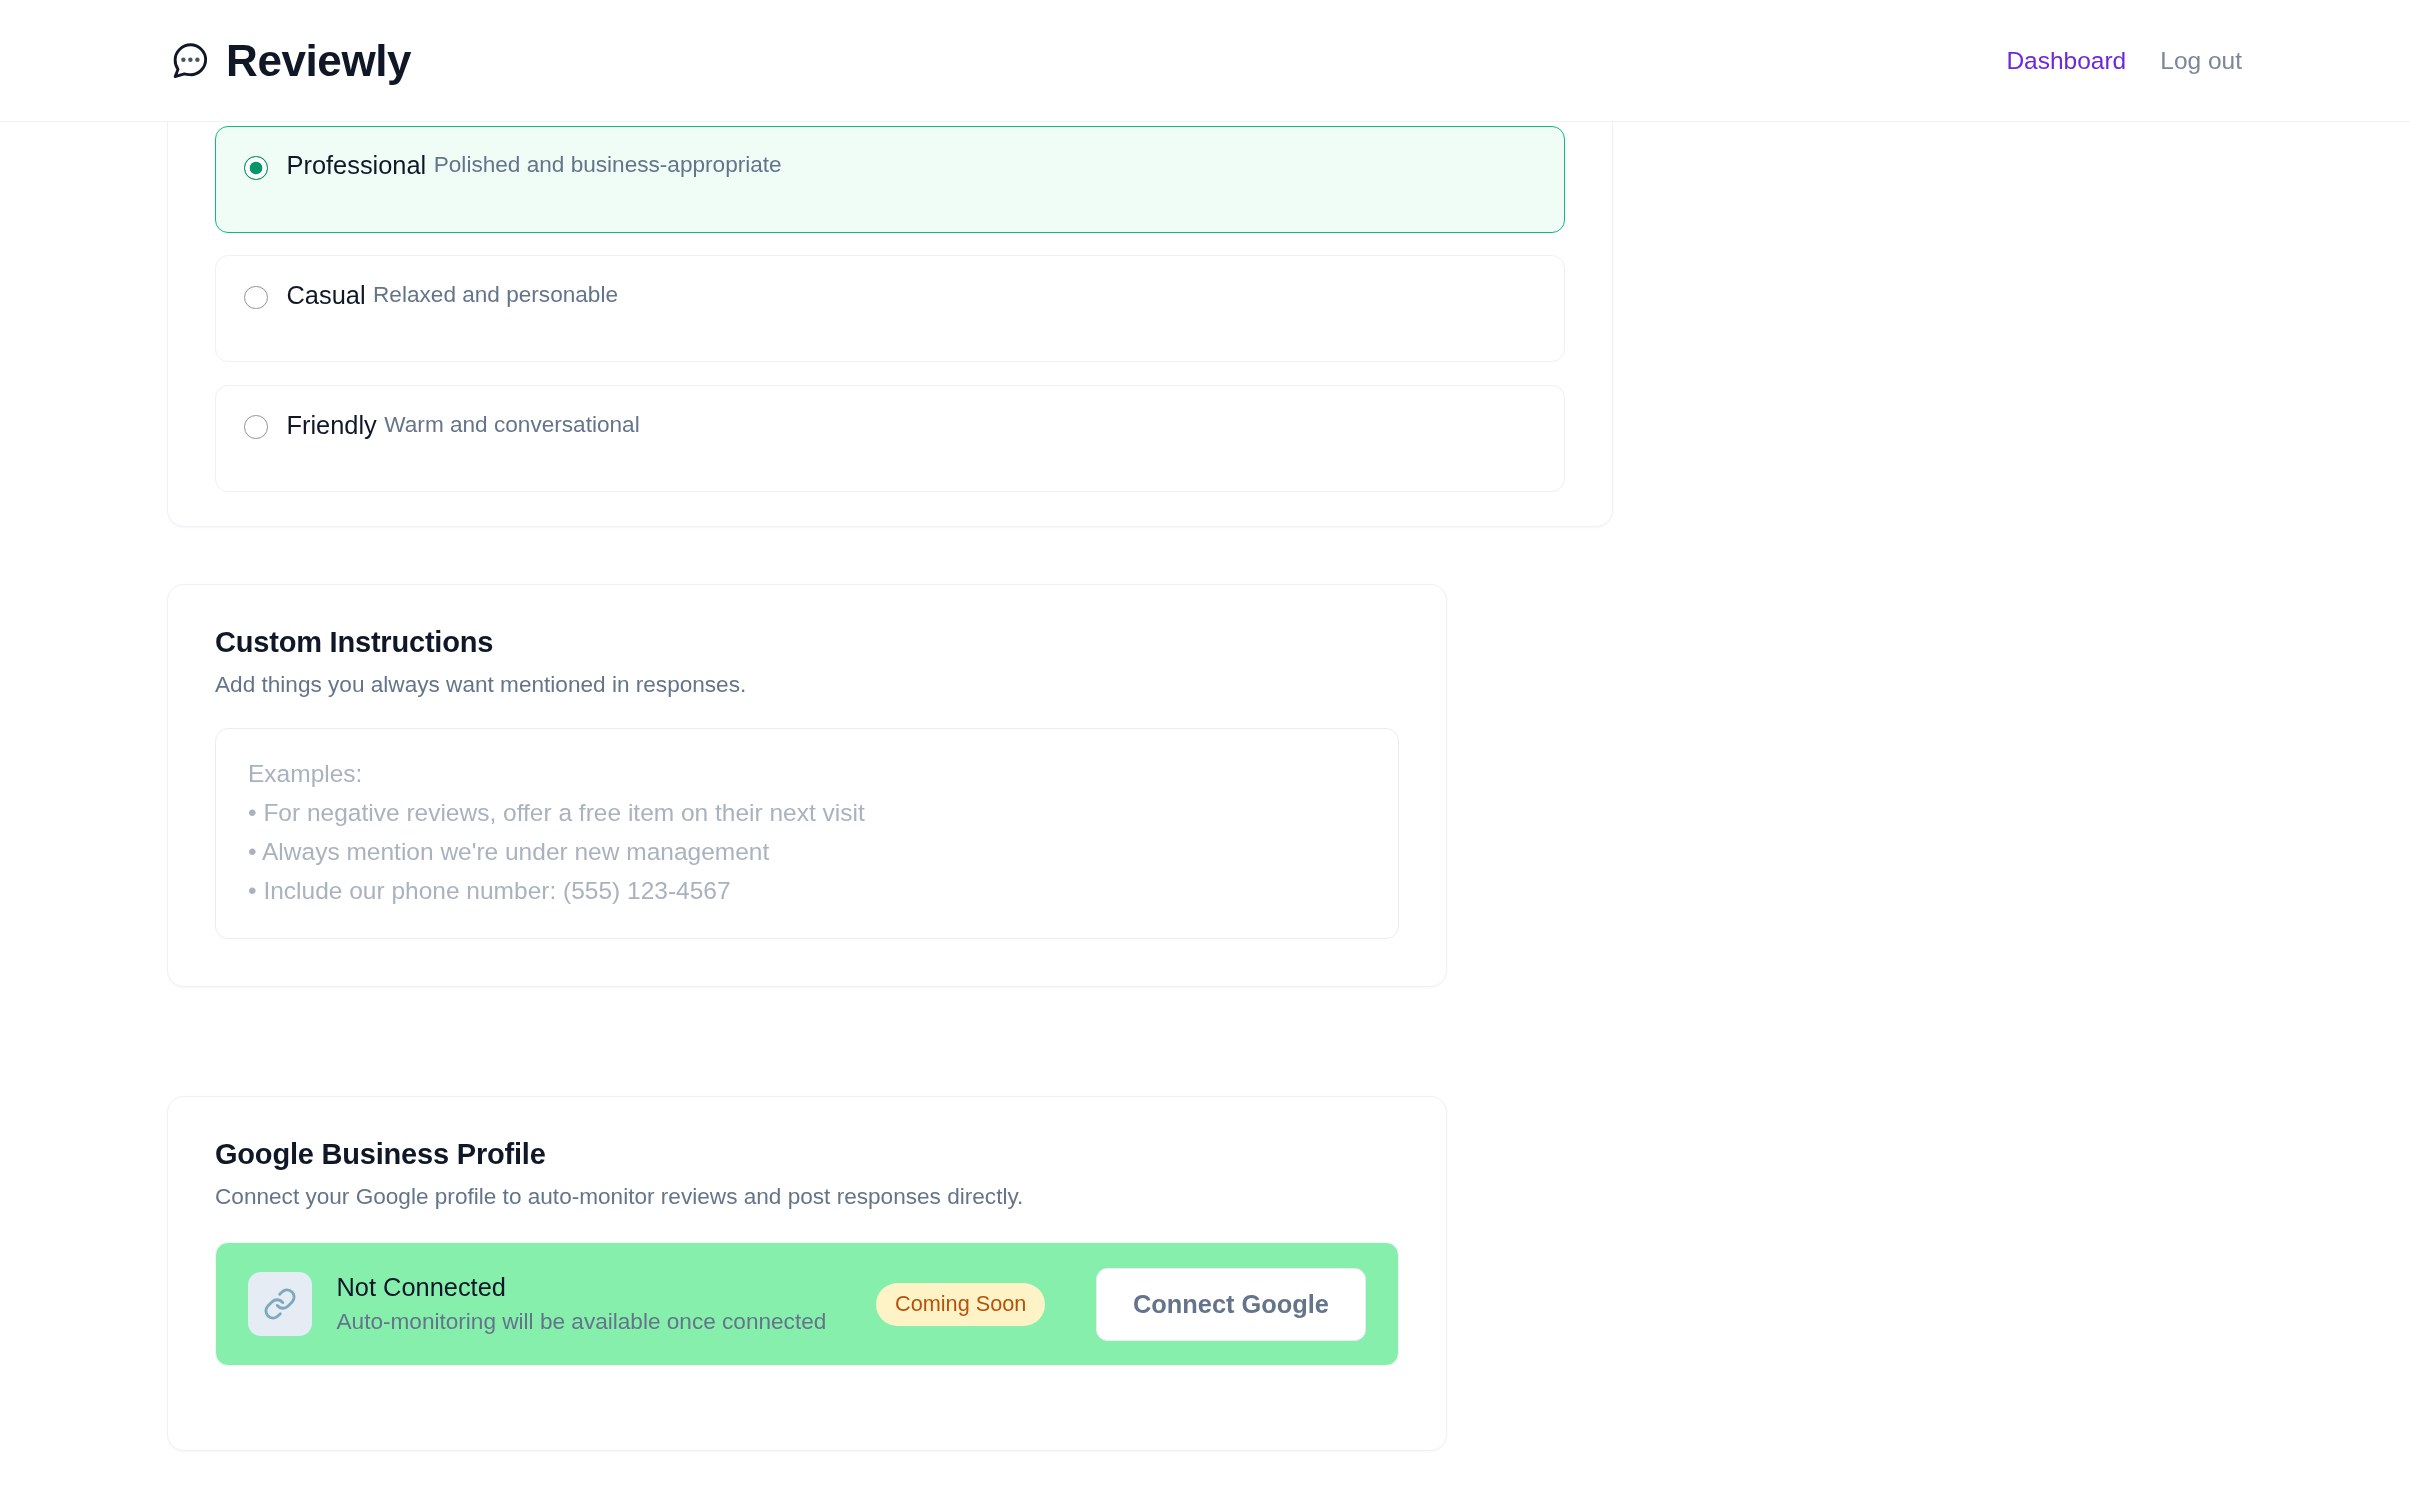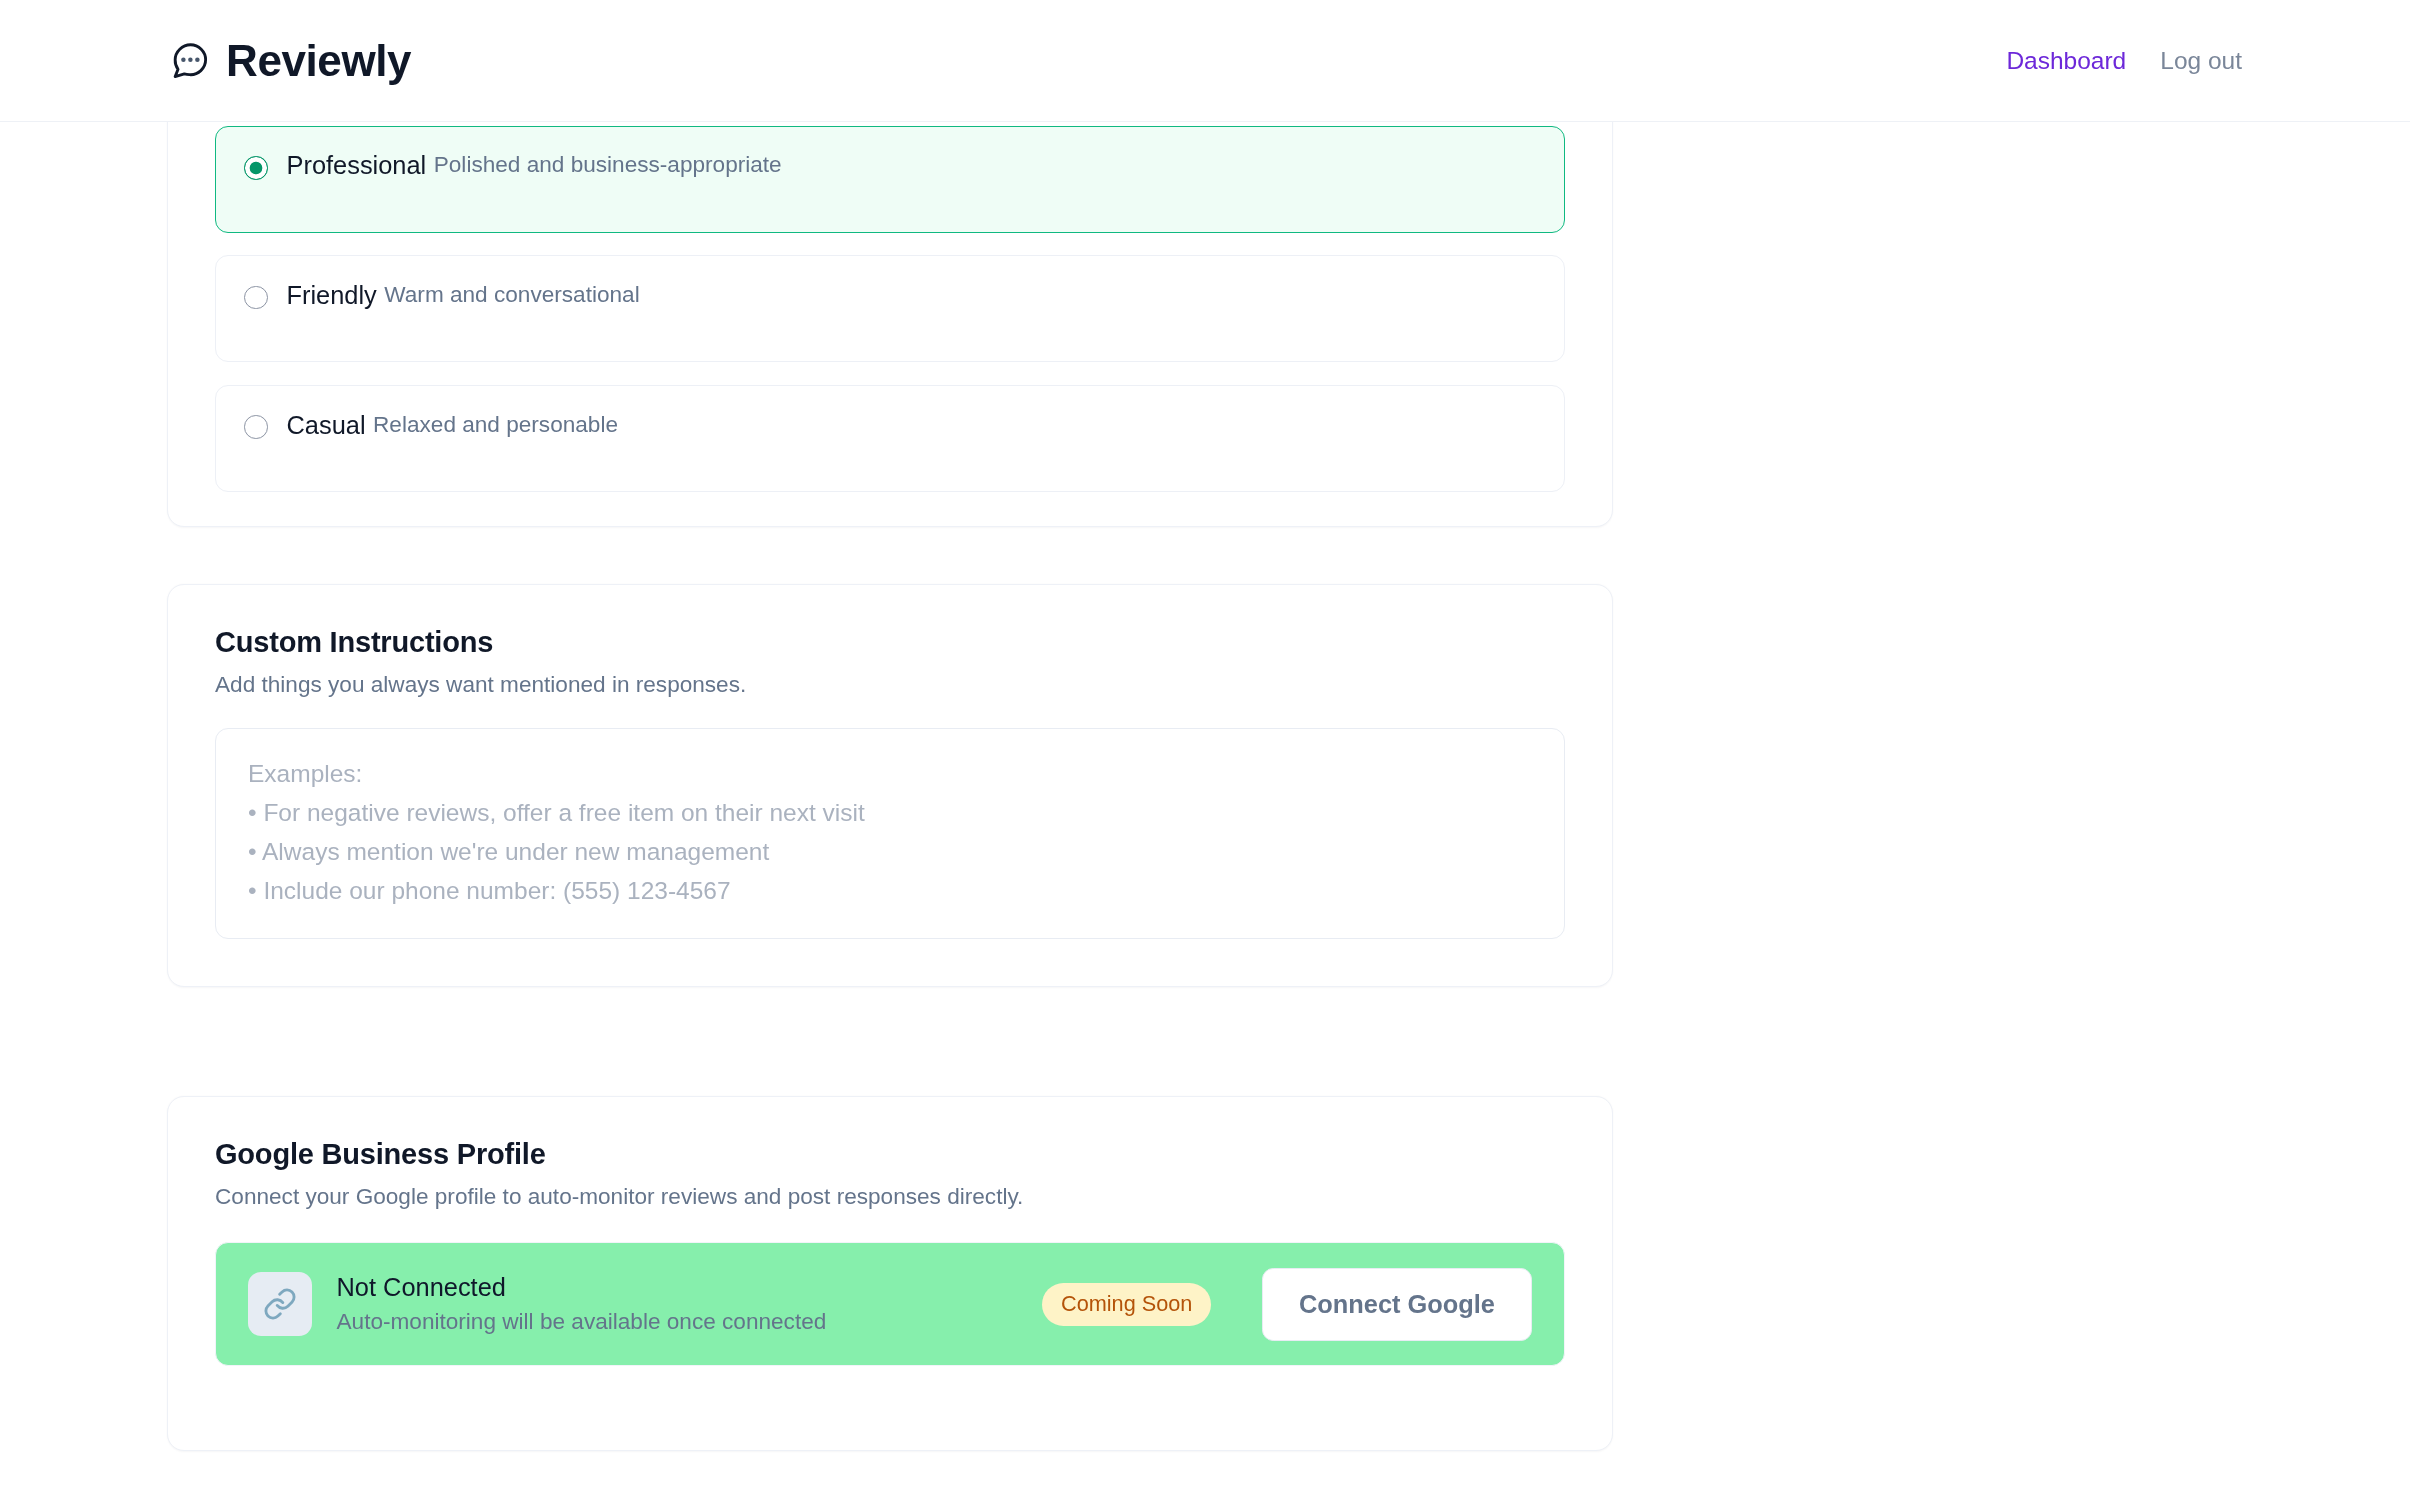--- a/index.html
+++ b/index.html
@@ -87,21 +87,21 @@
   .nav-link.muted { color: #7a8699; }
 
   
   .content {
     position: absolute;
     left: 0;
     top: 0;
     width: 100%;
   }
   .col {
-    width: 1446px;
+    width: 1280px;
     margin-left: 167px;
   }
 
   .card {
     background: #ffffff;
     border: 0.9px solid #eef1f7;
     border-radius: 17px;
     box-shadow: 0 0.9px 1.9px rgba(16,24,40,0.04);
     box-sizing: border-box;
   }
@@ -265,30 +265,30 @@
           <span class="radio on"></span>
           <span class="tone-text">
             <span class="tone-title">Professional</span>
             <span class="tone-desc">Polished and business-appropriate</span>
           </span>
         </div>
 
         <div class="tone-option">
           <span class="radio"></span>
           <span class="tone-text">
-            <span class="tone-title">Friendly</span>
-            <span class="tone-desc">Warm and conversational</span>
+            <span class="tone-title">Casual</span>
+            <span class="tone-desc">Relaxed and personable</span>
           </span>
         </div>
 
         <div class="tone-option">
           <span class="radio"></span>
           <span class="tone-text">
-            <span class="tone-title">Casual</span>
-            <span class="tone-desc">Relaxed and personable</span>
+            <span class="tone-title">Friendly</span>
+            <span class="tone-desc">Warm and conversational</span>
           </span>
         </div>
 
       </div>
     </div>
 
     <div class="col" style="position:absolute; top:584px;">
       <div class="card card-section">
         <h2 class="section-title">Custom Instructions</h2>
         <p class="section-sub">Add things you always want mentioned in responses.</p>

